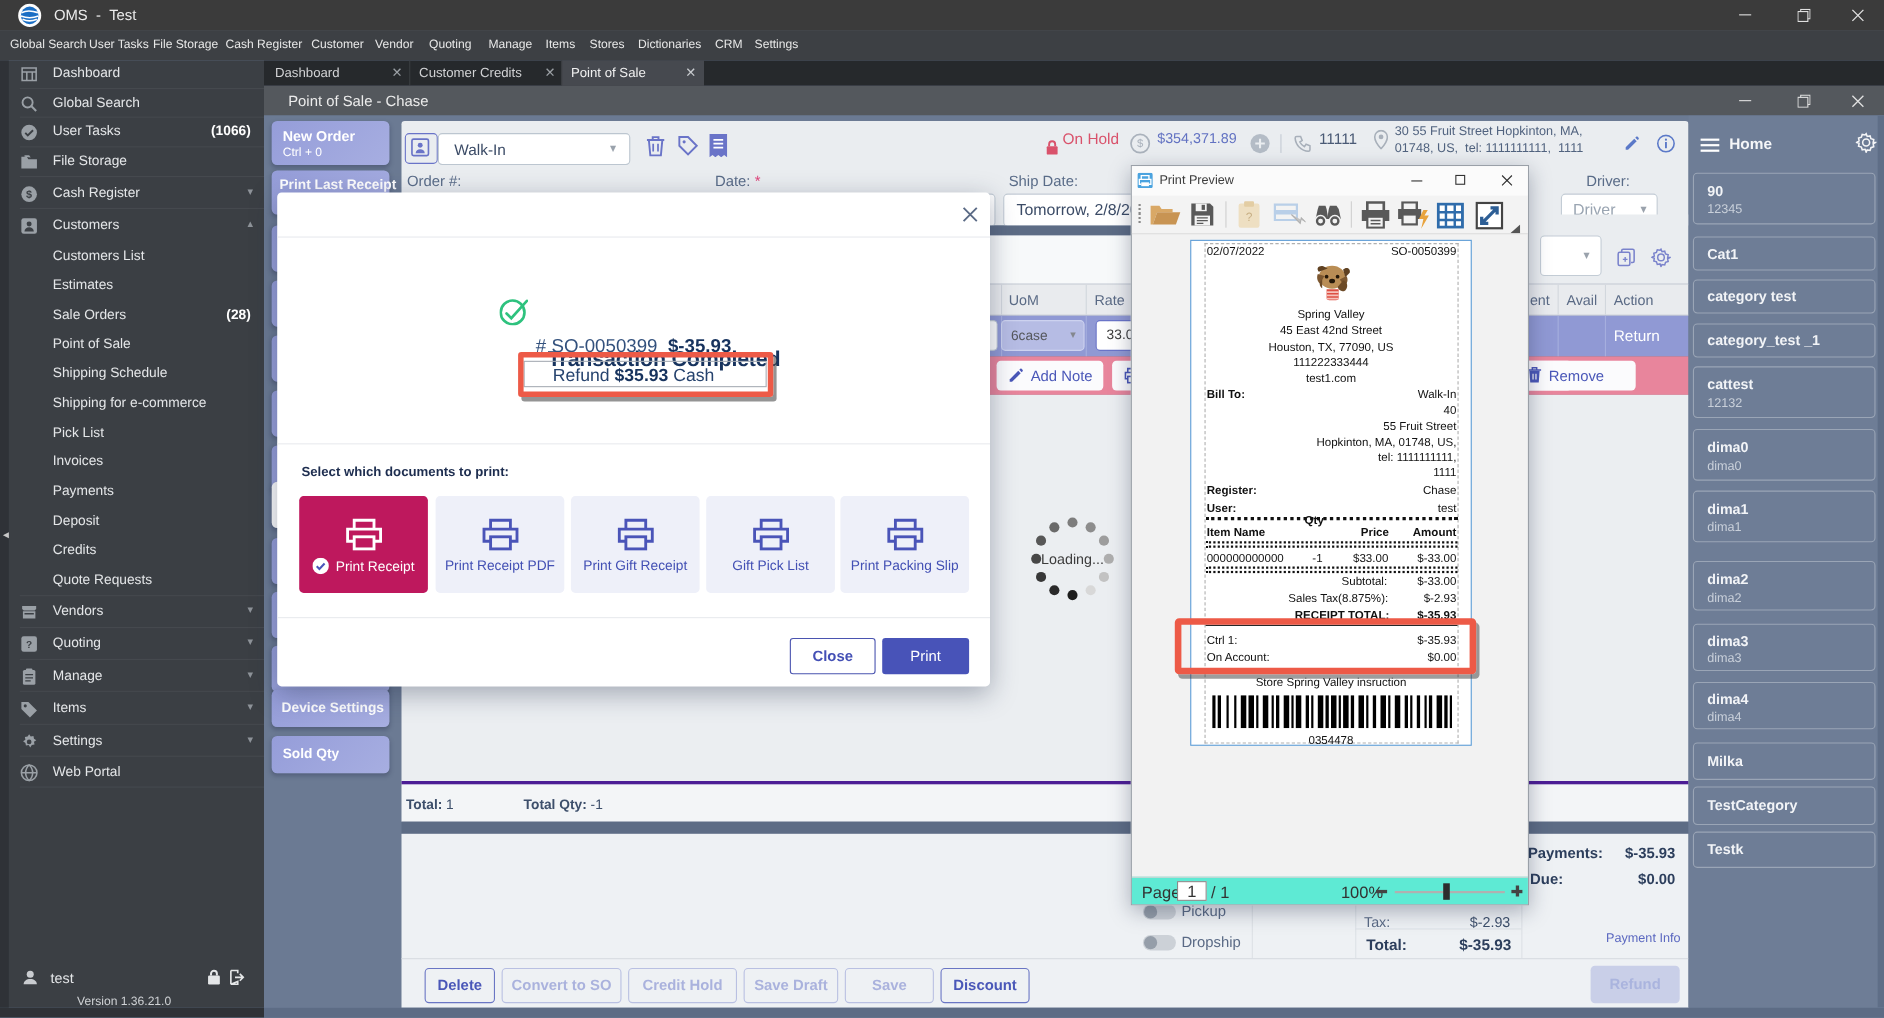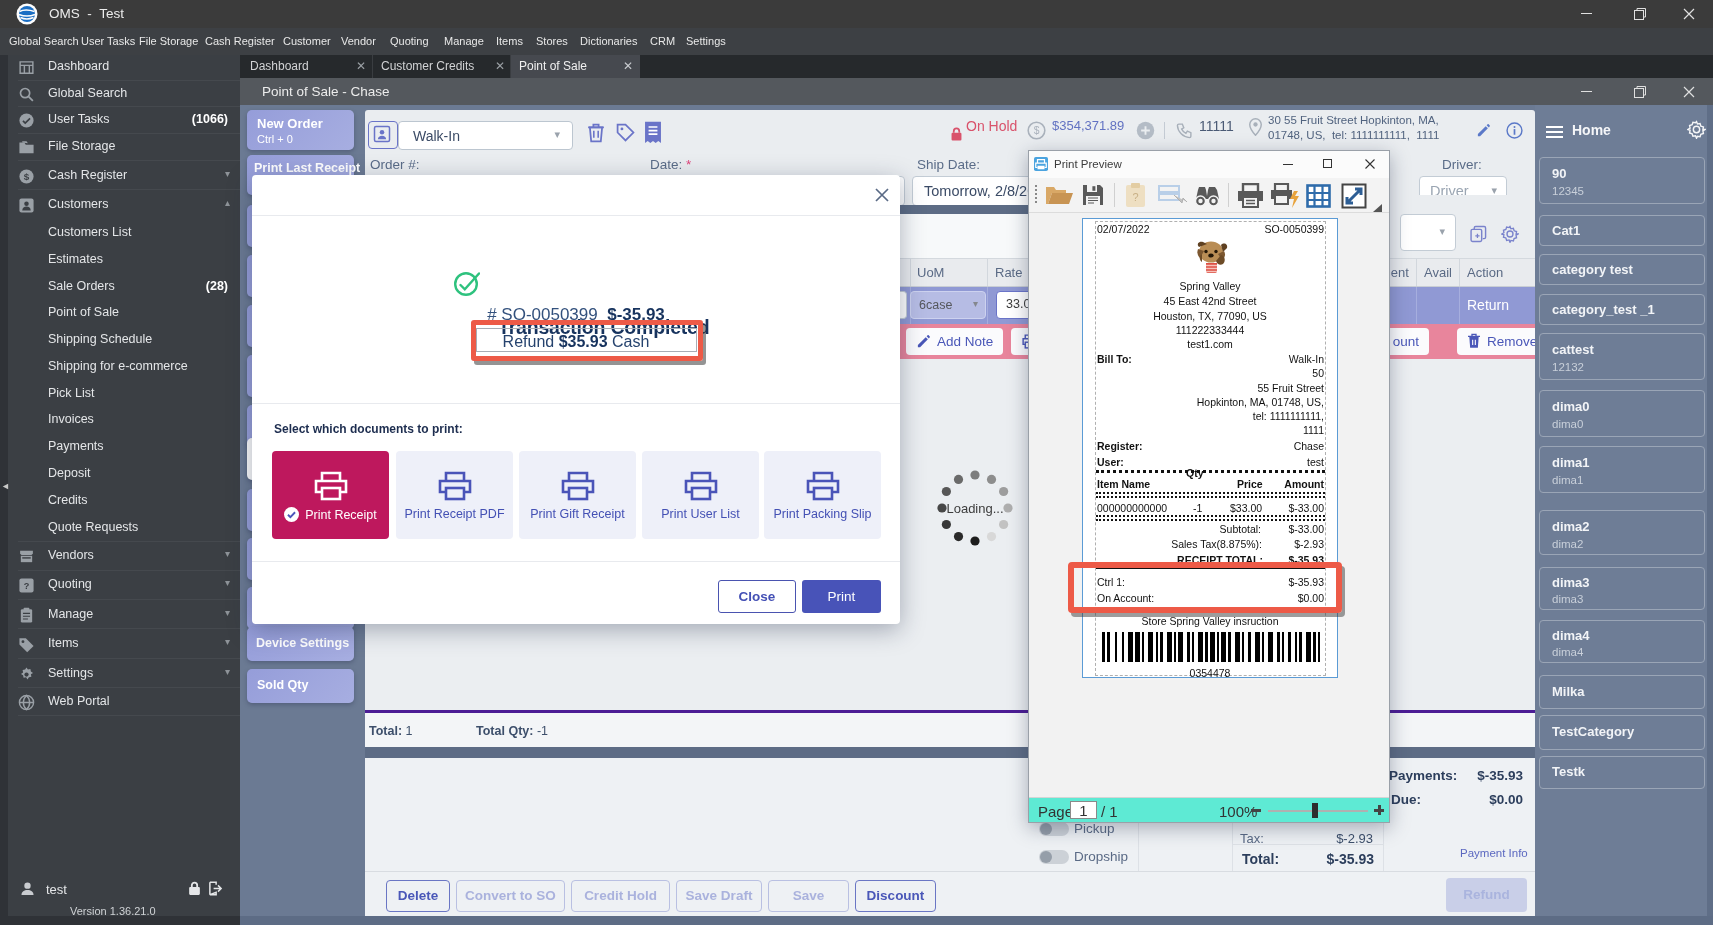--- a/index.html
+++ b/index.html
@@ -405,21 +405,21 @@
       </div>
     <div class="ab" style="left:646px;top:4px;width:60px;height:27px;background:#fbfbfd;border-radius:4px;">
         <svg class="ab" style="left:10px;top:5px;" width="17" height="17" viewBox="0 0 24 24">
           <path d="M6 8V3h12v5M6 16H3V8h18v8h-3" fill="none" stroke="#4a57b8" stroke-width="2"></path>
           <rect x="6" y="13" width="12" height="8" fill="none" stroke="#4a57b8" stroke-width="2"></rect>
         </svg>
       </div>
     <div class="ab" style="left:975px;top:4px;width:89px;height:27px;background:#fbfbfd;border-radius:4px;">
         <span class="ab" style="right:10px;top:6px;font-size:13.5px;color:#4a57b8;">ount</span>
       </div>
-    <div class="ab" style="left:1092px;top:4px;width:109px;height:27px;background:#fbfbfd;border-radius:4px;">
+    <div class="ab" style="left:1013px;top:4px;width:109px;height:27px;background:#fbfbfd;border-radius:4px;">
         <svg class="ab" style="left:10px;top:5px;" width="14" height="16" viewBox="0 0 20 24">
           <path d="M3 6h14l-1.2 16H4.2z" fill="#4a57b8"></path>
           <path d="M1 5h18M7 5V2h6v3" fill="none" stroke="#4a57b8" stroke-width="2"></path>
           <path d="M8 10v8M12 10v8" stroke="#fff" stroke-width="1.6"></path>
         </svg>
         <span class="ab" style="left:30px;top:6px;font-size:13.5px;color:#4a57b8;">Remove</span>
       </div>
   </div>
 
   <div class="ab" style="left:125px;top:254px;width:1170px;height:351px;background:#ebeef1;"></div>
@@ -576,21 +576,21 @@
         <path d="M8 10V2h18v8M8 21H2V10h30v11h-6" fill="none" stroke="#4a54b8" stroke-width="2.6"></path>
         <rect x="8" y="17" width="18" height="11" fill="none" stroke="#4a54b8" stroke-width="2.6"></rect>
       </svg>
     <div class="ptx">Print Gift Receipt</div>
   </div>
   <div class="mcard" style="left:390px;">
     <svg class="pico" width="34" height="30" viewBox="0 0 34 30">
         <path d="M8 10V2h18v8M8 21H2V10h30v11h-6" fill="none" stroke="#4a54b8" stroke-width="2.6"></path>
         <rect x="8" y="17" width="18" height="11" fill="none" stroke="#4a54b8" stroke-width="2.6"></rect>
       </svg>
-    <div class="ptx">Print User List</div>
+    <div class="ptx">Gift Pick List</div>
   </div>
   <div class="mcard" style="left:512px;">
     <svg class="pico" width="34" height="30" viewBox="0 0 34 30">
         <path d="M8 10V2h18v8M8 21H2V10h30v11h-6" fill="none" stroke="#4a54b8" stroke-width="2.6"></path>
         <rect x="8" y="17" width="18" height="11" fill="none" stroke="#4a54b8" stroke-width="2.6"></rect>
       </svg>
     <div class="ptx">Print Packing Slip</div>
   </div>
   <div class="ab" style="left:0;top:386px;width:648px;height:1px;background:#e8eaee;"></div>
   <div class="ab" style="left:466px;top:405px;width:78px;height:33px;border:1px solid #4a54b0;border-radius:3px;text-align:center;font-size:13.5px;font-weight:bold;color:#4450b5;"><span style="line-height:31px;">Close</span></div>
@@ -688,21 +688,21 @@
         <path d="M10 23h11v8c0 1.5-1 2-2.5 2h-6C11 33 10 32.5 10 31z" fill="#dd4f43"></path>
         <path d="M10 25.5h11M10 28.5h11M10 31.5h11" stroke="#f6c2bb" stroke-width="1.5"></path>
       </svg>
     <div class="ab" style="left:0;top:61px;width:100%;text-align:center;font-size:10.5px;color:#111;">Spring Valley</div>
     <div class="ab" style="left:0;top:76px;width:100%;text-align:center;font-size:10.5px;color:#111;">45 East 42nd Street</div>
     <div class="ab" style="left:0;top:91px;width:100%;text-align:center;font-size:10.5px;color:#111;">Houston, TX, 77090, US</div>
     <div class="ab" style="left:0;top:105px;width:100%;text-align:center;font-size:10.5px;color:#111;">111222333444</div>
     <div class="ab" style="left:0;top:119px;width:100%;text-align:center;font-size:10.5px;color:#111;">test1.com</div>
     <div class="ab" style="left:14px;top:134px;font-size:10.5px;font-weight:bold;color:#111;">Bill To:</div>
     <div class="ab" style="right:13px;top:134px;font-size:10.5px;color:#111;">Walk-In</div>
-    <div class="ab" style="right:13px;top:148px;font-size:10.5px;color:#111;">50</div>
+    <div class="ab" style="right:13px;top:148px;font-size:10.5px;color:#111;">40</div>
     <div class="ab" style="right:13px;top:163px;font-size:10.5px;color:#111;">55 Fruit Street</div>
     <div class="ab" style="right:13px;top:177px;font-size:10.5px;color:#111;">Hopkinton, MA, 01748, US,</div>
     <div class="ab" style="right:13px;top:191px;font-size:10.5px;color:#111;">tel: 1111111111,</div>
     <div class="ab" style="right:13px;top:205px;font-size:10.5px;color:#111;">1111</div>
     <div class="ab" style="left:14px;top:221px;font-size:10.5px;font-weight:bold;color:#111;">Register:</div>
     <div class="ab" style="right:13px;top:221px;font-size:10.5px;color:#111;">Chase</div>
     <div class="ab" style="left:14px;top:237px;font-size:10.5px;font-weight:bold;color:#111;">User:</div>
     <div class="ab" style="right:13px;top:237px;font-size:10.5px;color:#111;">test</div>
     <div class="ab" style="left:13px;right:12px;top:251px;border-top:3px dotted #111;"></div>
     <div class="ab" style="left:14px;top:259px;font-size:10.5px;font-weight:bold;color:#111;">Item Name</div>

